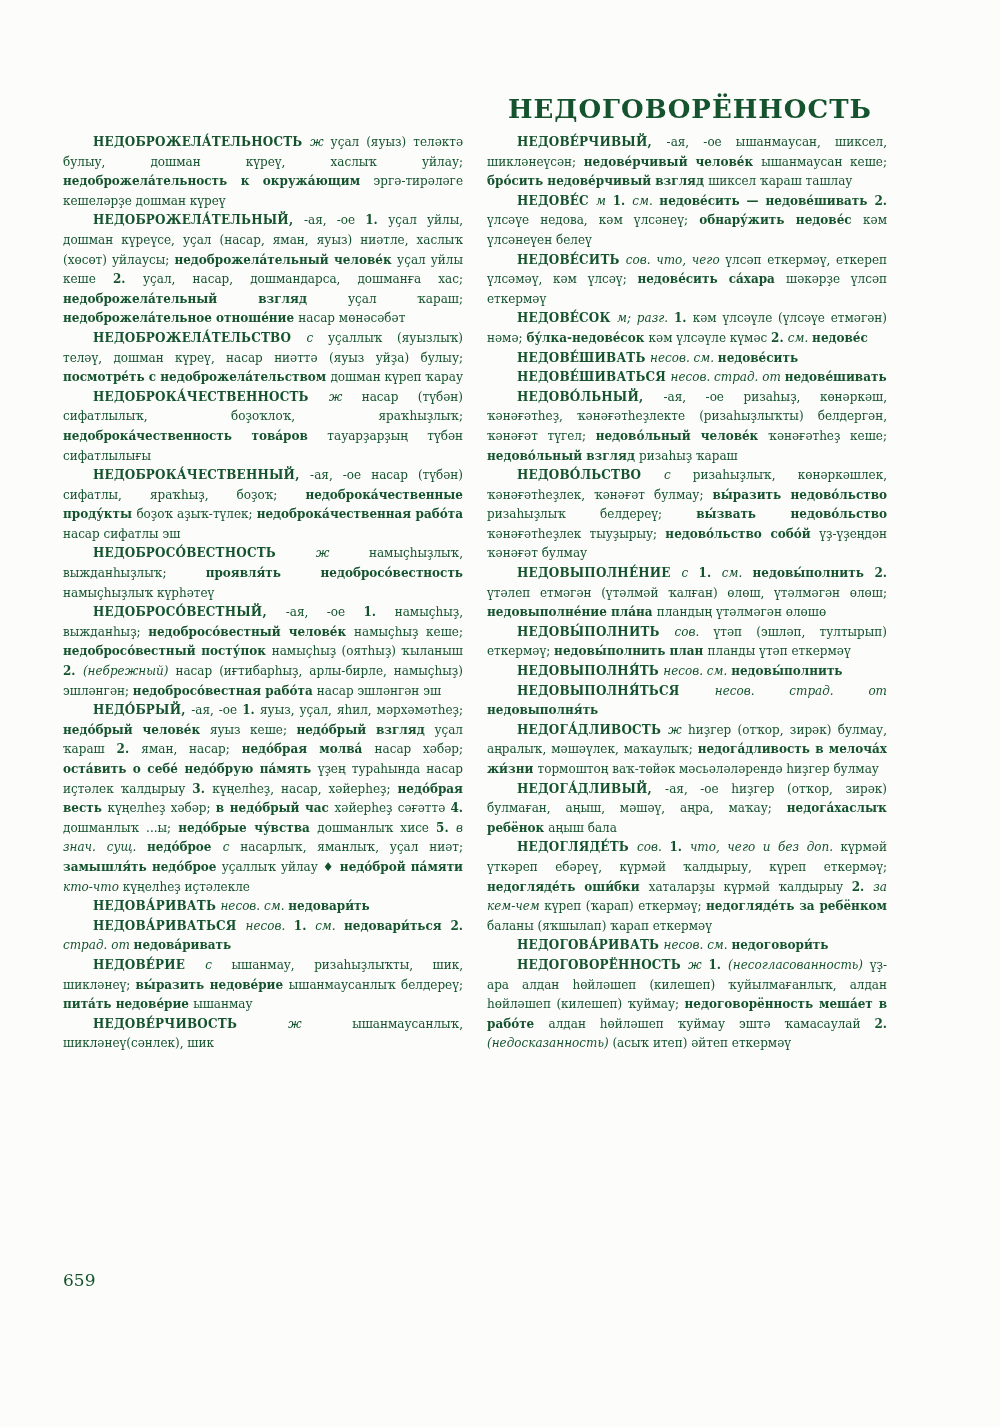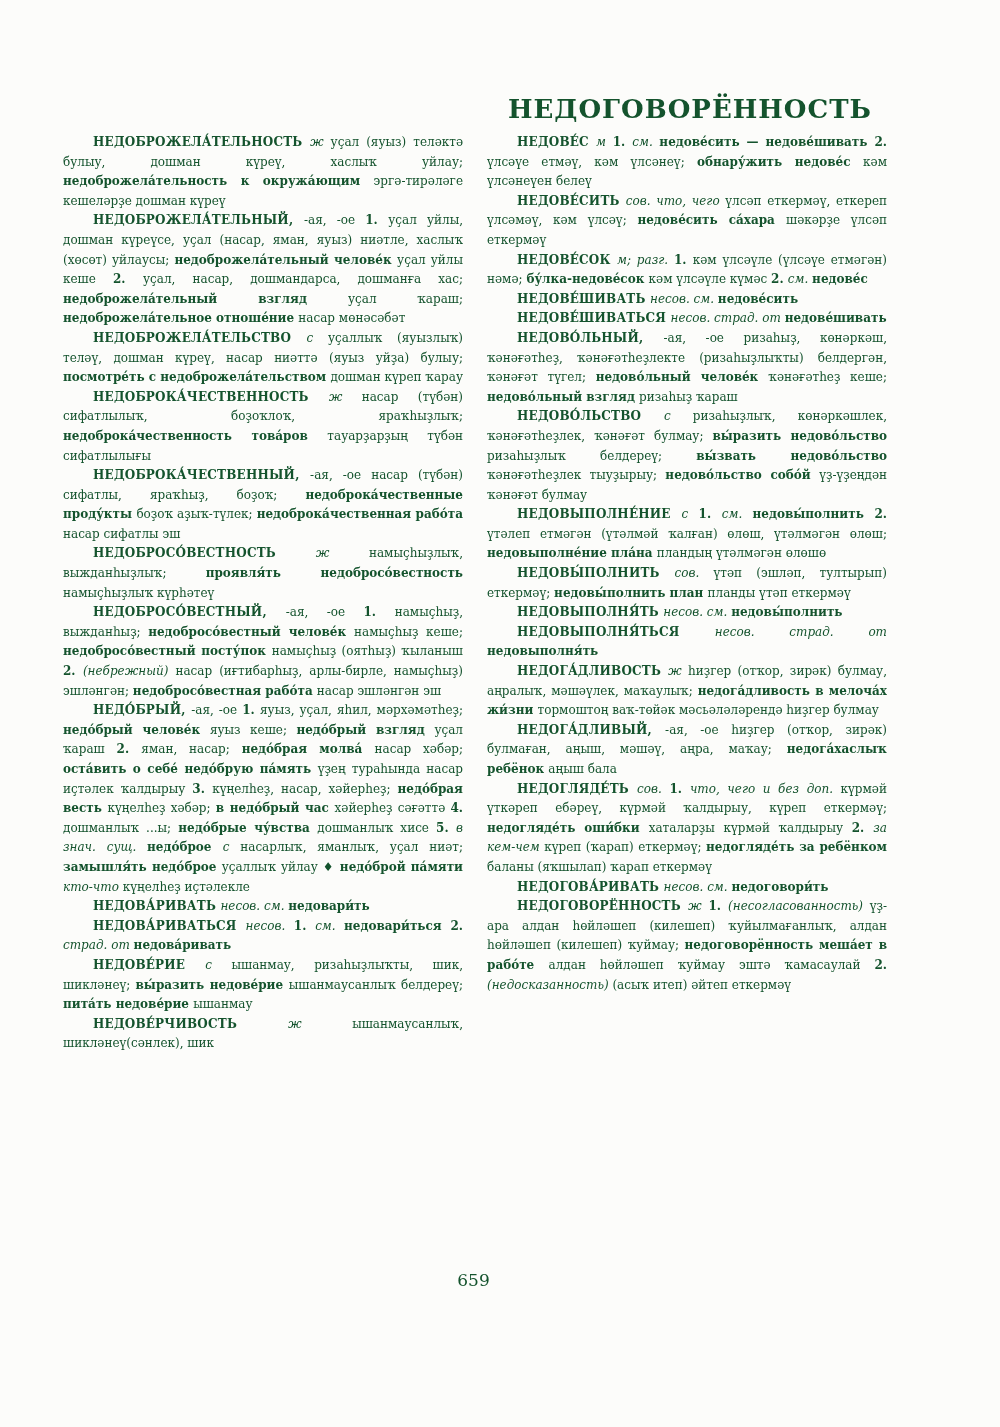--- a/index.html
+++ b/index.html
@@ -41,21 +41,21 @@
     margin:0;
     text-indent:30px;
   }
   .run-h { font-weight:bold; letter-spacing:0.2px; }
   .run-b { font-weight:bold; }
   .run-i { font-style:italic; }
   .run-r { font-style:normal; font-weight:normal; }
   .page-number {
     position:absolute;
     top:1270px; left:63px; width:821px;
-    text-align:center;
+    text-align:left;
     font-size:17px;
   }
 </style>
 </head>
 <body>
 
 <div class="page">
   <div class="running-head">НЕДОГОВОРЁННОСТЬ</div>
 
   <div class="col col-left">
@@ -67,21 +67,22 @@
       <p class="entry"><span class="run-h">НЕДОБРОСО́ВЕСТНОСТЬ </span><span class="run-i">ж </span><span class="run-r">намыҫһыҙлыҡ, выжданһыҙлыҡ; </span><span class="run-b">проявля́ть недобросо́вестность </span><span class="run-r">намыҫһыҙлыҡ күрһәтеү</span></p>
       <p class="entry"><span class="run-h">НЕДОБРОСО́ВЕСТНЫЙ, </span><span class="run-r">-ая, -ое </span><span class="run-b">1. </span><span class="run-r">намыҫһыҙ, выжданһыҙ; </span><span class="run-b">недобросо́вестный челове́к </span><span class="run-r">намыҫһыҙ кеше; </span><span class="run-b">недобросо́вестный посту́пок </span><span class="run-r">намыҫһыҙ (оятһыҙ) ҡыланыш </span><span class="run-b">2. </span><span class="run-i">(небрежный) </span><span class="run-r">насар (иғтибарһыҙ, арлы-бирле, намыҫһыҙ) эшләнгән; </span><span class="run-b">недобросо́вестная рабо́та </span><span class="run-r">насар эшләнгән эш</span></p>
       <p class="entry"><span class="run-h">НЕДО́БРЫЙ, </span><span class="run-r">-ая, -ое </span><span class="run-b">1. </span><span class="run-r">яуыз, уҫал, яһил, мәрхәмәтһеҙ; </span><span class="run-b">недо́брый челове́к </span><span class="run-r">яуыз кеше; </span><span class="run-b">недо́брый взгляд </span><span class="run-r">уҫал ҡараш </span><span class="run-b">2. </span><span class="run-r">яман, насар; </span><span class="run-b">недо́брая молва́ </span><span class="run-r">насар хәбәр; </span><span class="run-b">оста́вить о себе́ недо́брую па́мять </span><span class="run-r">үҙең тураһында насар иҫтәлек ҡалдырыу </span><span class="run-b">3. </span><span class="run-r">күңелһеҙ, насар, хәйерһеҙ; </span><span class="run-b">недо́брая весть </span><span class="run-r">күңелһеҙ хәбәр; </span><span class="run-b">в недо́брый час </span><span class="run-r">хәйерһеҙ сәғәттә </span><span class="run-b">4. </span><span class="run-r">дошманлыҡ ...ы; </span><span class="run-b">недо́брые чу́вства </span><span class="run-r">дошманлыҡ хисе </span><span class="run-b">5. </span><span class="run-i">в знач. сущ. </span><span class="run-b">недо́брое </span><span class="run-i">с </span><span class="run-r">насарлыҡ, яманлыҡ, уҫал ниәт; </span><span class="run-b">замышля́ть недо́брое </span><span class="run-r">уҫаллыҡ уйлау </span><span class="run-b">♦ недо́брой па́мяти </span><span class="run-i">кто-что </span><span class="run-r">күңелһеҙ иҫтәлекле</span></p>
       <p class="entry"><span class="run-h">НЕДОВА́РИВАТЬ </span><span class="run-i">несов. см. </span><span class="run-b">недовари́ть</span></p>
       <p class="entry"><span class="run-h">НЕДОВА́РИВАТЬСЯ </span><span class="run-i">несов. </span><span class="run-b">1. </span><span class="run-i">см. </span><span class="run-b">недовари́ться 2. </span><span class="run-i">страд. от </span><span class="run-b">недова́ривать</span></p>
       <p class="entry"><span class="run-h">НЕДОВЕ́РИЕ </span><span class="run-i">с </span><span class="run-r">ышанмау, ризаһыҙлыҡты, шик, шикләнеү; </span><span class="run-b">вы́разить недове́рие </span><span class="run-r">ышанмаусанлыҡ белдереү; </span><span class="run-b">пита́ть недове́рие </span><span class="run-r">ышанмау</span></p>
       <p class="entry"><span class="run-h">НЕДОВЕ́РЧИВОСТЬ </span><span class="run-i">ж </span><span class="run-r">ышанмаусанлыҡ, шикләнеү(сәнлек), шик</span></p>
     </div>
 
   <div class="col col-right">
-      <p class="entry"><span class="run-h">НЕДОВЕ́С </span><span class="run-i">м </span><span class="run-b">1. </span><span class="run-i">см. </span><span class="run-b">недове́сить — недове́шивать 2. </span><span class="run-r">үлсәүе етмәү, кәм үлсәнеү; </span><span class="run-b">обнару́жить недове́с </span><span class="run-r">кәм үлсәнеүен белеү</span></p>
+      <p class="entry"><span class="run-h">НЕДОВЕ́РЧИВЫЙ, </span><span class="run-r">-ая, -ое ышанмаусан, шиксел, шикләнеүсән; </span><span class="run-b">недове́рчивый челове́к </span><span class="run-r">ышанмаусан кеше; </span><span class="run-b">бро́сить недове́рчивый взгляд </span><span class="run-r">шиксел ҡараш ташлау</span></p>
+      <p class="entry"><span class="run-h">НЕДОВЕ́С </span><span class="run-i">м </span><span class="run-b">1. </span><span class="run-i">см. </span><span class="run-b">недове́сить — недове́шивать 2. </span><span class="run-r">үлсәүе недова, кәм үлсәнеү; </span><span class="run-b">обнару́жить недове́с </span><span class="run-r">кәм үлсәнеүен белеү</span></p>
       <p class="entry"><span class="run-h">НЕДОВЕ́СИТЬ </span><span class="run-i">сов. что, чего </span><span class="run-r">үлсәп еткермәү, еткереп үлсәмәү, кәм үлсәү; </span><span class="run-b">недове́сить са́хара </span><span class="run-r">шәкәрҙе үлсәп еткермәү</span></p>
       <p class="entry"><span class="run-h">НЕДОВЕ́СОК </span><span class="run-i">м; разг. </span><span class="run-b">1. </span><span class="run-r">кәм үлсәүле (үлсәүе етмәгән) нәмә; </span><span class="run-b">бу́лка-недове́сок </span><span class="run-r">кәм үлсәүле күмәс </span><span class="run-b">2. </span><span class="run-i">см. </span><span class="run-b">недове́с</span></p>
       <p class="entry"><span class="run-h">НЕДОВЕ́ШИВАТЬ </span><span class="run-i">несов. см. </span><span class="run-b">недове́сить</span></p>
       <p class="entry"><span class="run-h">НЕДОВЕ́ШИВАТЬСЯ </span><span class="run-i">несов. страд. от </span><span class="run-b">недове́шивать</span></p>
       <p class="entry"><span class="run-h">НЕДОВО́ЛЬНЫЙ, </span><span class="run-r">-ая, -ое ризаһыҙ, көнәркәш, ҡәнәғәтһеҙ, ҡәнәғәтһеҙлекте (ризаһыҙлыҡты) белдергән, ҡәнәғәт түгел; </span><span class="run-b">недово́льный челове́к </span><span class="run-r">ҡәнәғәтһеҙ кеше; </span><span class="run-b">недово́льный взгляд </span><span class="run-r">ризаһыҙ ҡараш</span></p>
       <p class="entry"><span class="run-h">НЕДОВО́ЛЬСТВО </span><span class="run-i">с </span><span class="run-r">ризаһыҙлыҡ, көнәркәшлек, ҡәнәғәтһеҙлек, ҡәнәғәт булмау; </span><span class="run-b">вы́разить недово́льство </span><span class="run-r">ризаһыҙлыҡ белдереү; </span><span class="run-b">вы́звать недово́льство </span><span class="run-r">ҡәнәғәтһеҙлек тыуҙырыу; </span><span class="run-b">недово́льство собо́й </span><span class="run-r">үҙ-үҙеңдән ҡәнәғәт булмау</span></p>
       <p class="entry"><span class="run-h">НЕДОВЫПОЛНЕ́НИЕ </span><span class="run-i">с </span><span class="run-b">1. </span><span class="run-i">см. </span><span class="run-b">недовы́полнить 2. </span><span class="run-r">үтәлеп етмәгән (үтәлмәй ҡалған) өлөш, үтәлмәгән өлөш; </span><span class="run-b">недовыполне́ние пла́на </span><span class="run-r">пландың үтәлмәгән өлөшө</span></p>
       <p class="entry"><span class="run-h">НЕДОВЫ́ПОЛНИТЬ </span><span class="run-i">сов. </span><span class="run-r">үтәп (эшләп, тултырып) еткермәү; </span><span class="run-b">недовы́полнить план </span><span class="run-r">планды үтәп еткермәү</span></p>
       <p class="entry"><span class="run-h">НЕДОВЫПОЛНЯ́ТЬ </span><span class="run-i">несов. см. </span><span class="run-b">недовы́полнить</span></p>
       <p class="entry"><span class="run-h">НЕДОВЫПОЛНЯ́ТЬСЯ </span><span class="run-i">несов. страд. от </span><span class="run-b">недовыполня́ть</span></p>

